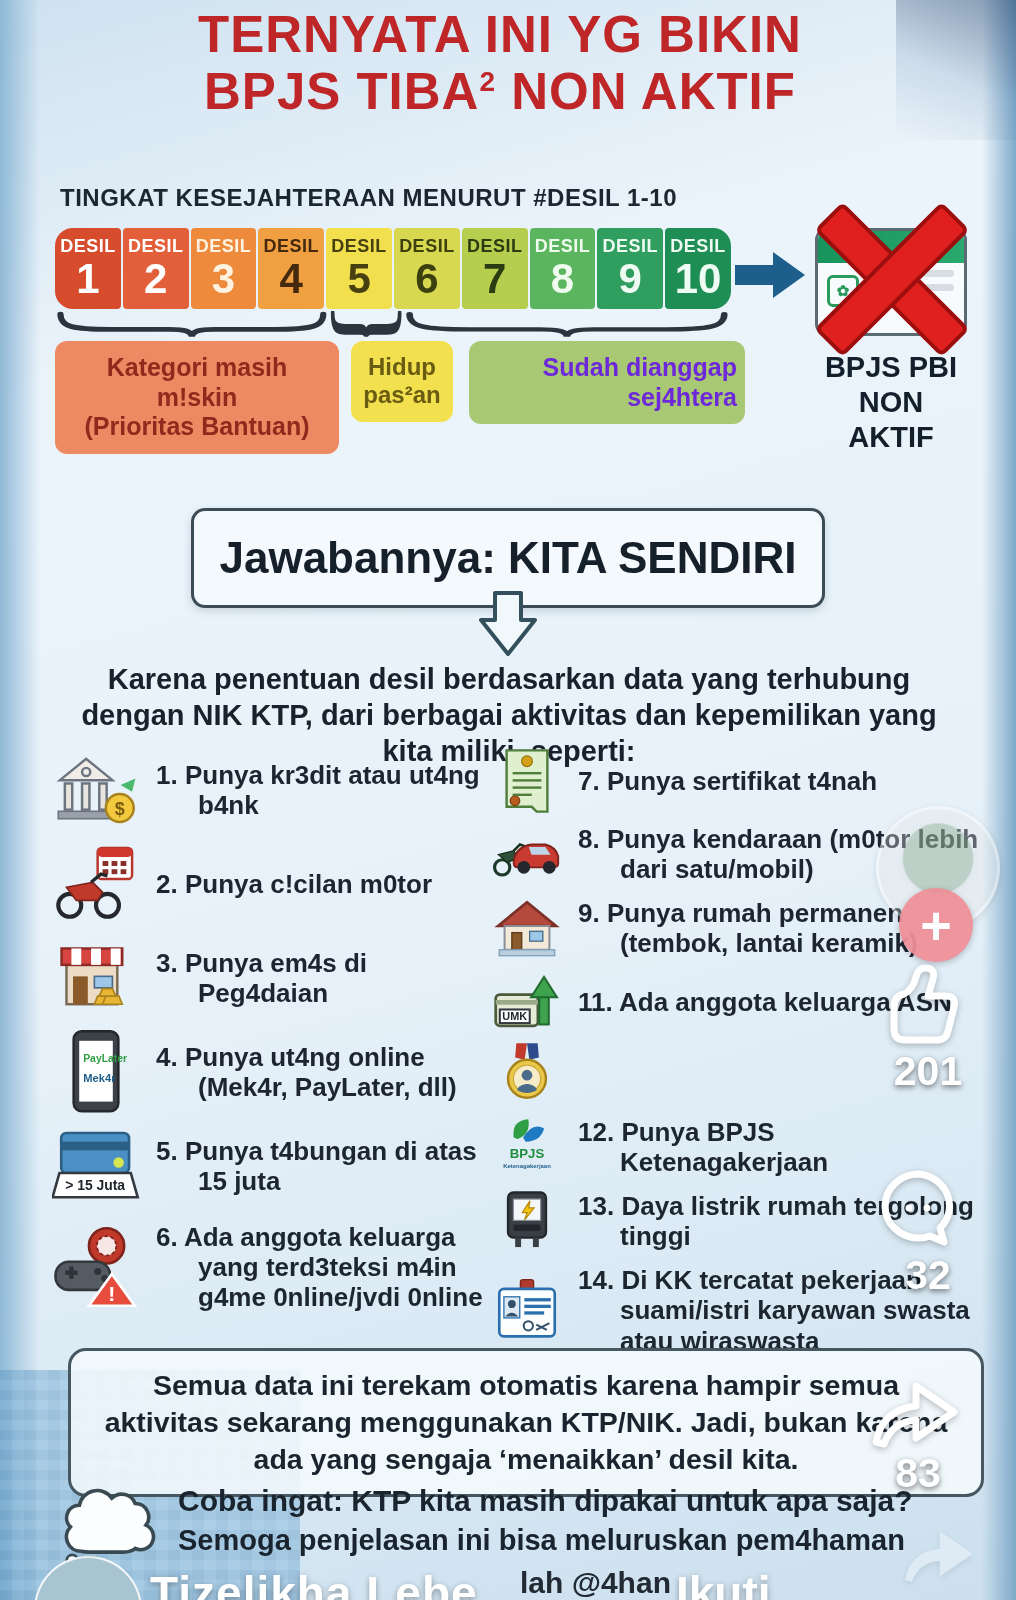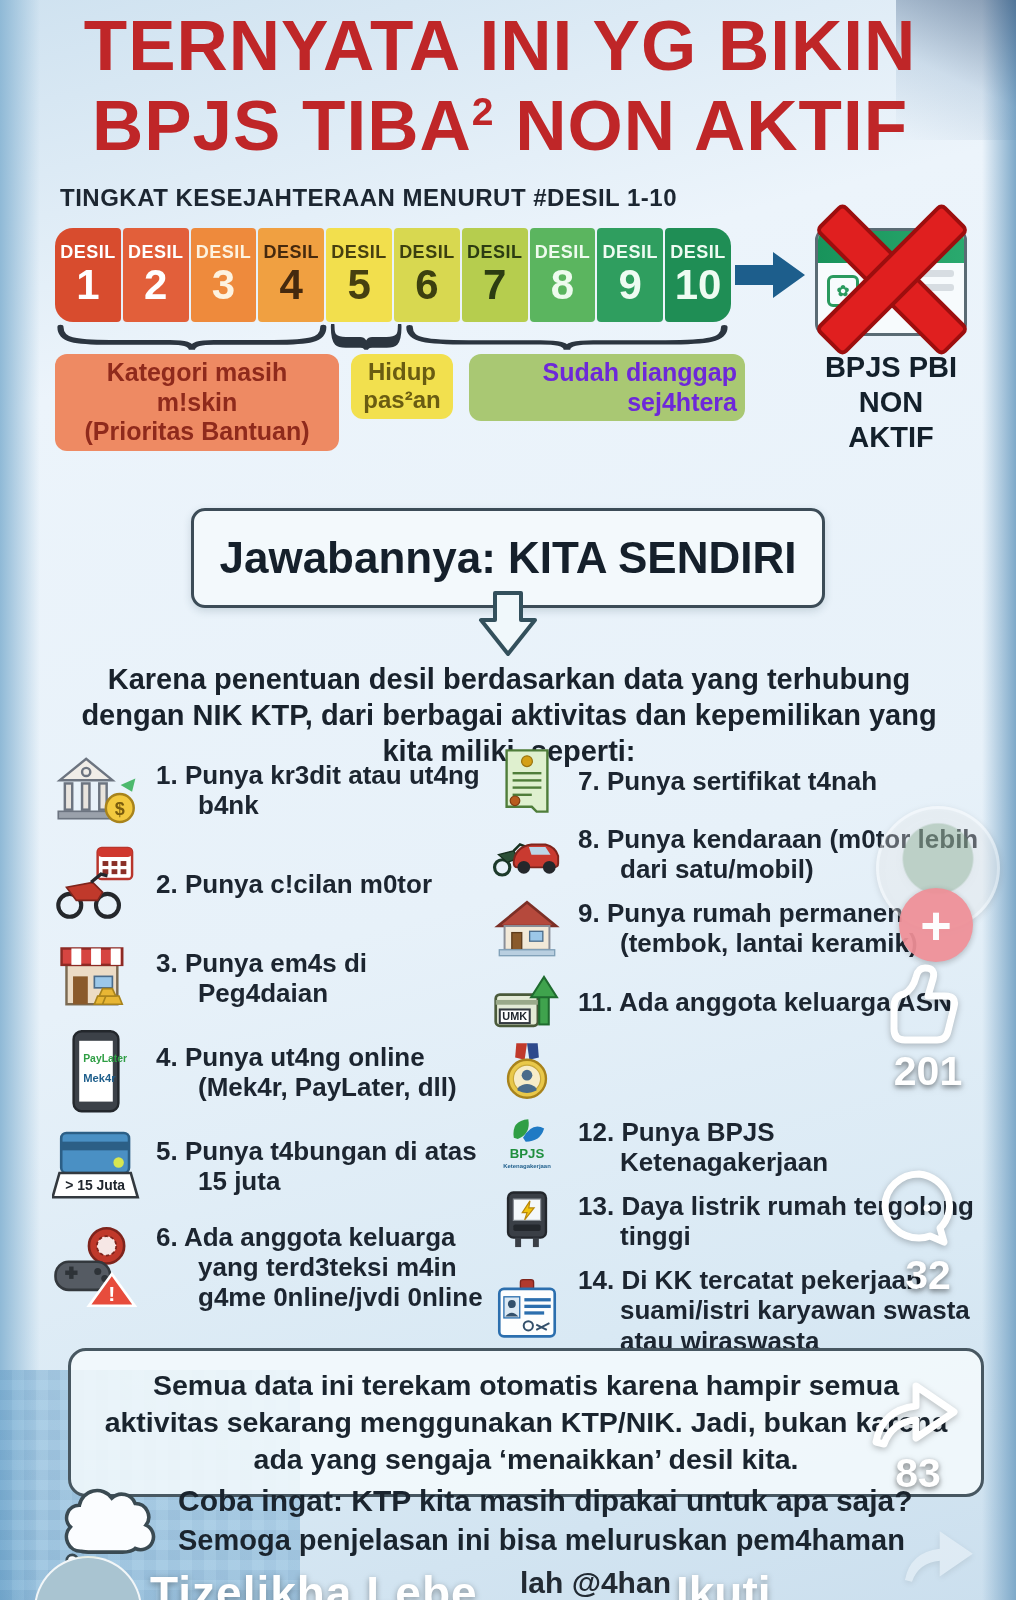--- a/index.html
+++ b/index.html
@@ -14,30 +14,30 @@
   .corner-tr{position:absolute;right:0;top:0;width:120px;height:140px;
     background:linear-gradient(205deg,rgba(35,65,105,.5),rgba(90,130,170,.18) 55%,rgba(90,130,170,0));}
   .corner-bl{position:absolute;left:0;bottom:0;width:300px;height:230px;opacity:.55;
     background:
      repeating-linear-gradient(0deg,rgba(70,130,180,.20) 0 10px,rgba(140,190,225,.30) 10px 20px),
      repeating-linear-gradient(90deg,rgba(70,130,180,.20) 0 12px,rgba(150,200,230,.25) 12px 24px),
      linear-gradient(45deg,#5f9cc6,#a7cde6);}
   .poster{position:absolute;inset:0;}
   
   .sec-title{position:absolute;left:40px;top:6px;width:920px;text-align:center;
-    color:#bf2628;font-weight:800;font-size:71px;line-height:1.12;letter-spacing:1px;}
+    color:#bf2628;font-weight:800;font-size:51px;line-height:1.12;letter-spacing:1px;}
   .sec-title sup{font-size:.55em;vertical-align:super;line-height:0;}
   
   .sec-subtitle{position:absolute;left:60px;top:184px;font-size:24px;font-weight:800;color:#1c2631;letter-spacing:.5px;}
   
   .scale-wrap{position:absolute;left:55px;top:228px;width:912px;}
   .scale-row{display:flex;align-items:flex-start;}
   .desil-strip{width:676px;}
   .desil-row{display:flex;gap:2px;}
-  .desil-box{flex:1;height:94px;display:flex;flex-direction:column;align-items:center;justify-content:center;
+  .desil-box{flex:1;height:81px;display:flex;flex-direction:column;align-items:center;justify-content:center;
     font-weight:800;border-radius:4px;}
   .desil-box:first-child{border-radius:18px 4px 4px 18px;}
   .desil-box:last-child{border-radius:4px 18px 18px 4px;}
   .desil-word{font-size:18px;letter-spacing:.5px;}
   .desil-num{font-size:42px;line-height:1.05;}
   .big-arrow{margin:20px 0 0 4px;flex:none;}
   .card-col{margin-left:6px;width:156px;text-align:center;flex:none;}
   .bpjs-card{position:relative;width:152px;height:108px;margin:0 auto;}
   .card-body{position:absolute;inset:0;background:#f7fbfd;border:3px solid #5a6b74;border-radius:12px;overflow:hidden;}
   .card-top{height:32px;background:linear-gradient(90deg,#18935b,#2aa96e);}
@@ -45,21 +45,21 @@
   .card-emblem{position:absolute;left:9px;top:44px;width:26px;height:26px;border:3px solid #2a9a5e;border-radius:6px;
     display:flex;align-items:center;justify-content:center;color:#2a9a5e;font-size:15px;font-weight:800;}
   .card-x{position:absolute;left:50%;top:50%;width:150px;height:150px;transform:translate(-50%,-53%);}
   .xbar{position:absolute;left:-14px;top:calc(50% - 18px);width:172px;height:32px;background:#e01f1f;
     border:4px solid #9d0e0e;border-radius:7px;}
   .xbar.a{transform:rotate(45deg);} .xbar.b{transform:rotate(-45deg);}
   .card-caption{margin-top:14px;font-size:29px;font-weight:800;color:#13202b;line-height:1.2;}
   .braces{display:flex;width:676px;margin-top:2px;height:28px;}
   .braces svg{height:28px;}
   .labels-row{display:flex;width:690px;margin-top:2px;align-items:flex-start;}
-  .group-label{border-radius:12px;font-weight:800;text-align:center;padding:4px 8px;font-size:25px;line-height:1.18;}
+  .group-label{border-radius:12px;font-weight:800;text-align:center;padding:12px 8px;font-size:25px;line-height:1.18;}
   .g1{width:268px;flex:none;}
   .g2{width:86px;flex:none;margin-left:12px;font-size:24px;}
   .g3{flex:1;margin-left:16px;}
   
   .sec-question{position:absolute;left:40px;top:442px;width:920px;text-align:center;
     font-size:40px;font-weight:800;color:#131c26;}
   .answer-box{position:absolute;left:50%;top:508px;transform:translateX(-50%);width:628px;
     background:#f3f9fc;border:3px solid #3c4c57;border-radius:14px;padding:22px 0;
     text-align:center;font-size:44px;font-weight:800;color:#15202b;box-shadow:0 3px 8px rgba(40,70,90,.18);}
   .down-arrow{position:absolute;left:calc(50% - 37px);top:590px;}

